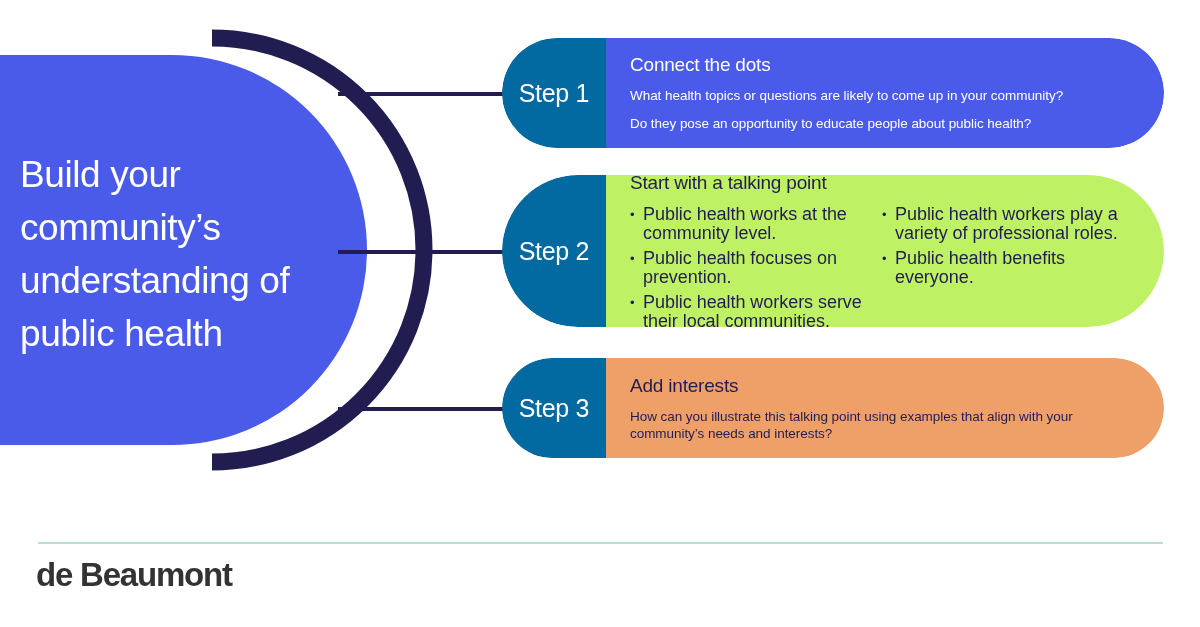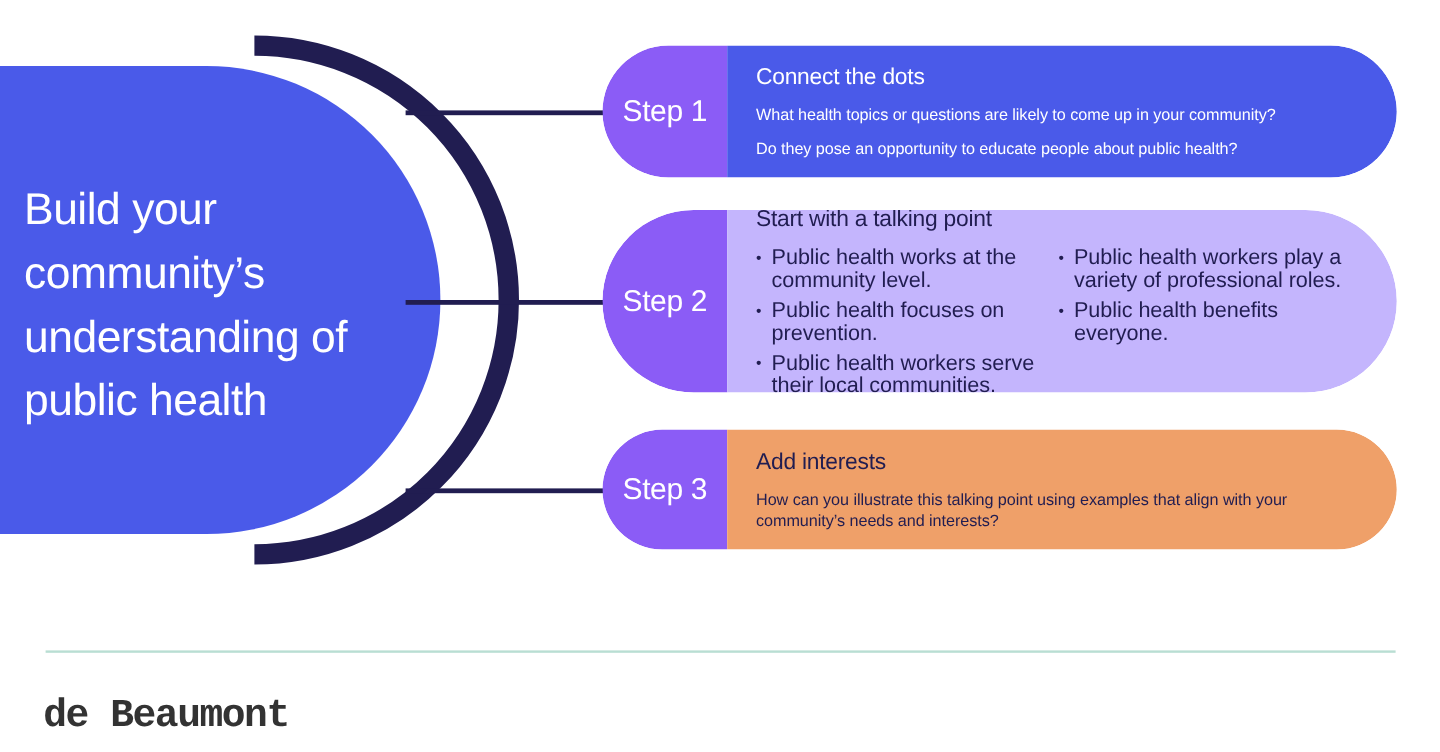--- a/index.html
+++ b/index.html
@@ -68,21 +68,21 @@
     border-radius: 999px;
     overflow: hidden;
     z-index: 3;
   }
   .card-1 { top: 38px;  height: 110px; }
   .card-2 { top: 175px; height: 152px; }
   .card-3 { top: 358px; height: 100px; }
 
   .step-badge {
     flex: 0 0 104px;
-    background: #8b5cf6;
+    background: #0369a1;
     display: flex;
     align-items: center;
     justify-content: center;
     color: #ffffff;
     font-size: 25px;
     font-weight: 400;
     letter-spacing: -0.3px;
     border-top-left-radius: 999px;
     border-bottom-left-radius: 999px;
   }
@@ -90,21 +90,21 @@
   .step-body {
     flex: 1 1 auto;
     padding: 14px 34px 14px 24px;
     display: flex;
     flex-direction: column;
     justify-content: center;
     border-top-right-radius: 999px;
     border-bottom-right-radius: 999px;
   }
   .body-blue   { background: #4a5ae9; }
-  .body-teal   { background: #c4b5fd; }
+  .body-teal   { background: #bef264; }
   .body-orange { background: #efa069; }
 
   .step-title {
     font-size: 19px;
     font-weight: 400;
     letter-spacing: -0.2px;
     margin-bottom: 11px;
   }
   .title-light { color: #ffffff; }
   .title-dark  { color: #211d51; }
@@ -155,27 +155,26 @@
     position: absolute;
     left: 38px;
     top: 542px;
     width: 1125px;
     height: 2px;
     background: #b9ded3;
   }
   .footer-logo {
     position: absolute;
     left: 36px;
-    top: 577px;
+    top: 555px;
     font-size: 33px;
     line-height: 40px;
     font-weight: 700;
     letter-spacing: -1.2px;
     color: #333333;
-    font-family: Liberation Mono, monospace;
   }
 </style>
 </head>
 <body>
 
 <div id="canvas">
 
   <svg class="hero-art" viewBox="0 0 470 460" width="470" height="460" aria-hidden="true">
 
     <path d="M 212 18

